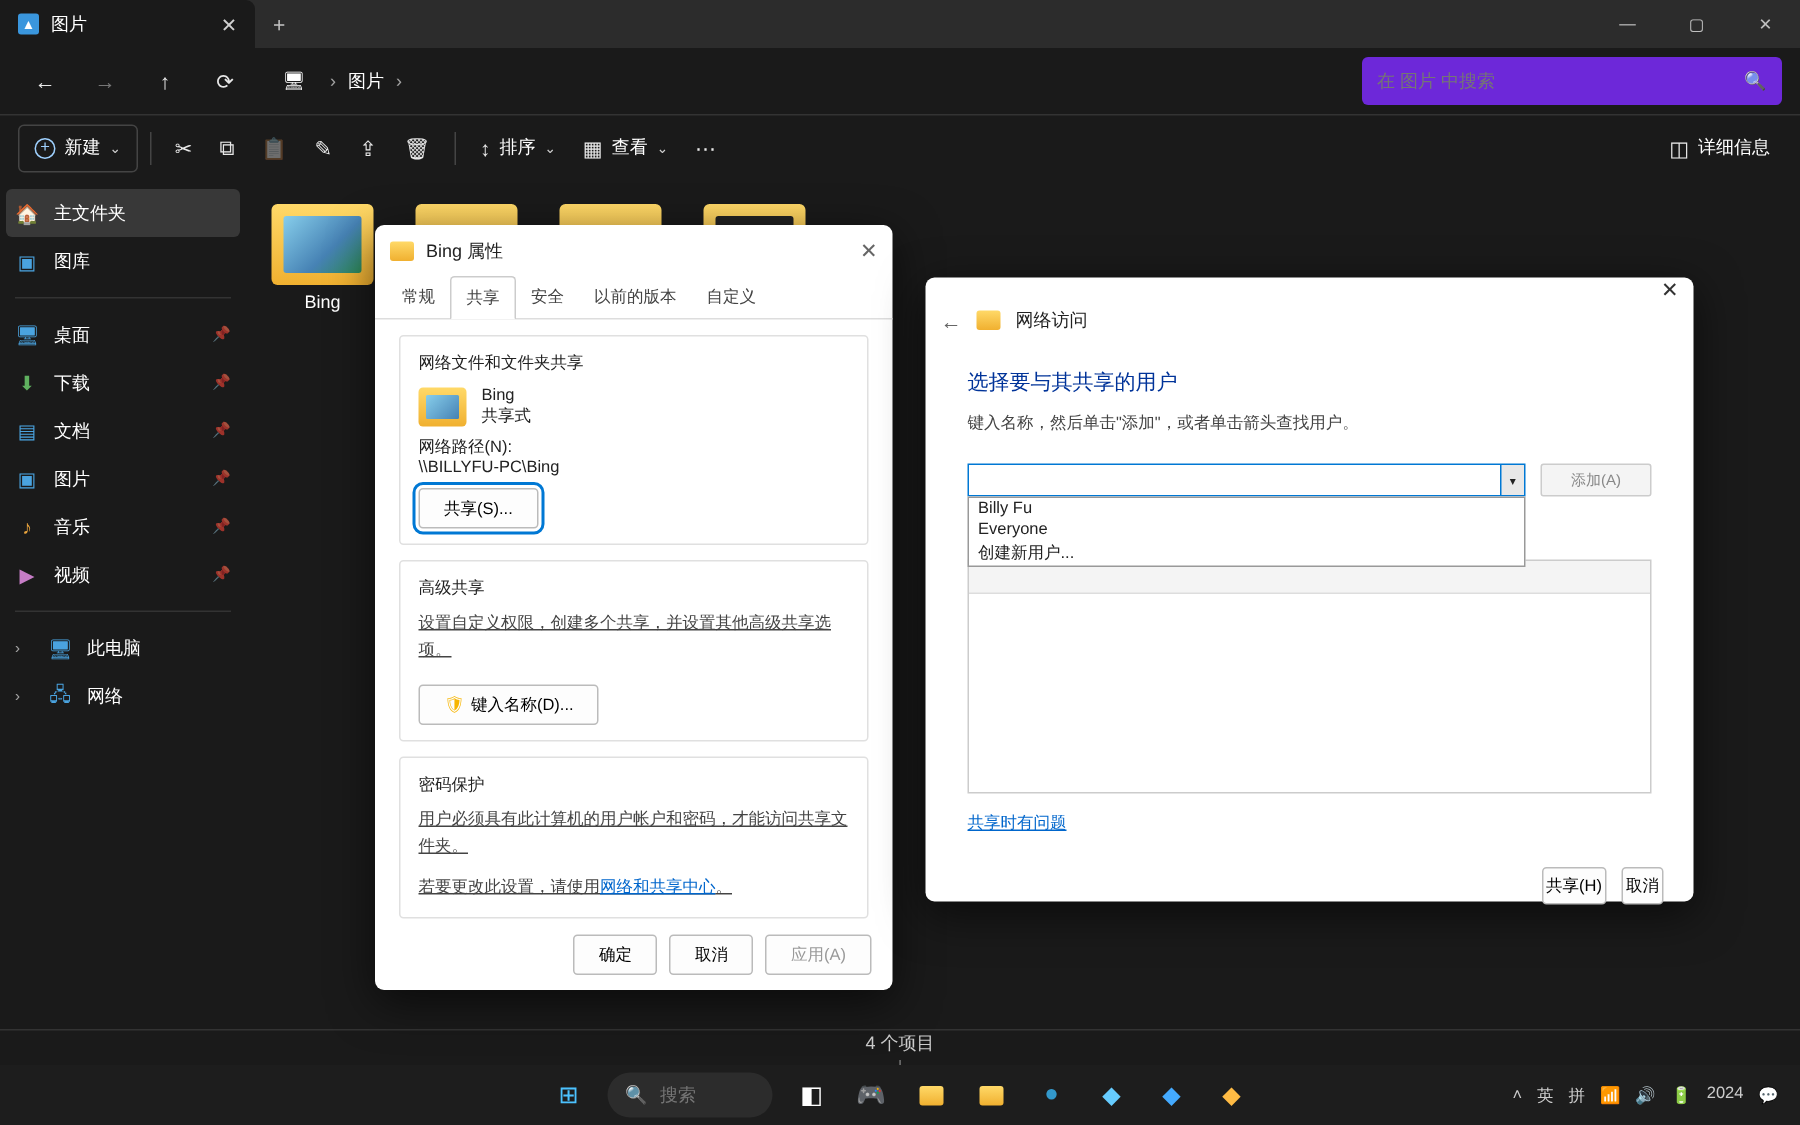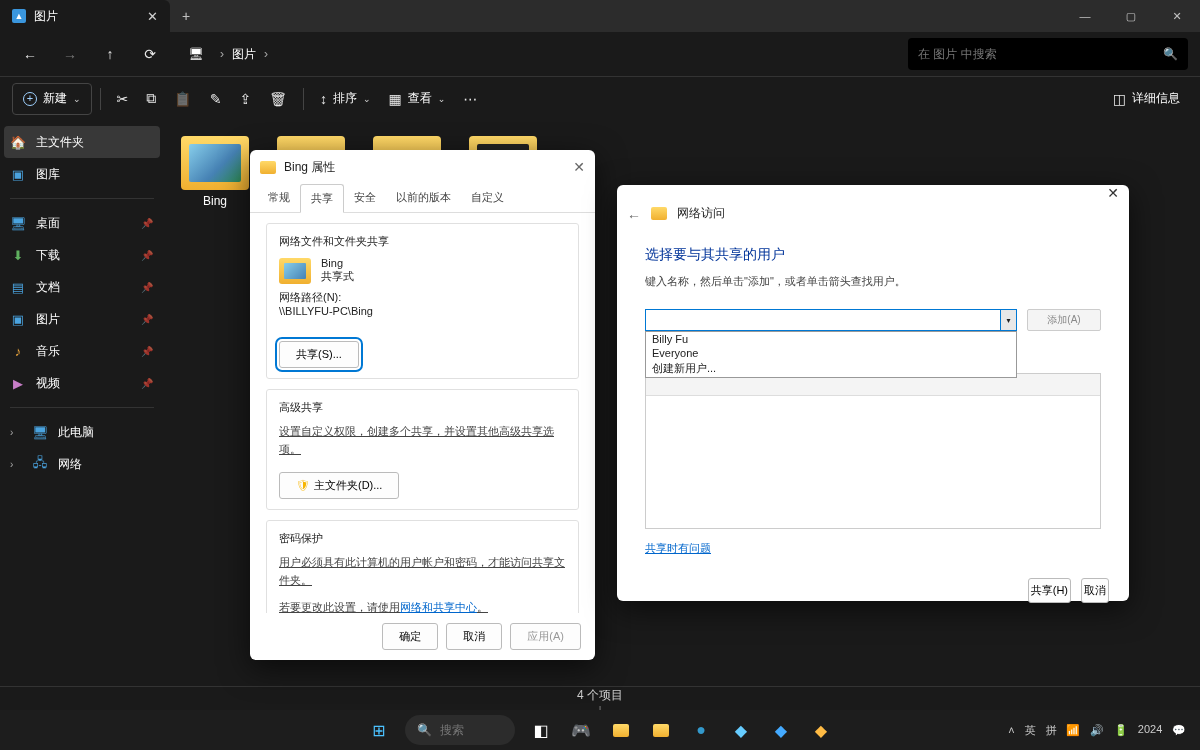--- a/index.html
+++ b/index.html
@@ -13,21 +13,21 @@
 .tab-add { padding: 0 12px; cursor: pointer; opacity: 0.7; font-size: 14px; }
 .win-controls { margin-left: auto; display: flex; }
 .win-btn { width: 46px; height: 32px; display: flex; align-items: center; justify-content: center; opacity: 0.7; cursor: pointer; font-size: 11px; }
 
 
 .navbar { height: 44px; background: #1a1a1a; display: flex; align-items: center; padding: 0 12px; gap: 4px; }
 .nav-btn { width: 36px; height: 32px; display: flex; align-items: center; justify-content: center; opacity: 0.9; cursor: pointer; font-size: 14px; }
 .breadcrumb { display: flex; align-items: center; gap: 8px; margin-left: 8px; flex: 1; }
 .bc-icon { width: 32px; height: 32px; display: flex; align-items: center; justify-content: center; }
 .bc-sep { opacity: 0.6; }
-.searchbox { width: 280px; height: 32px; background: #000000; border-radius: 4px; display: flex; align-items: center; padding: 0 10px; gap: 8px; color: #aaa; }
+.searchbox { width: 280px; height: 32px; background: #6d28d9; border-radius: 4px; display: flex; align-items: center; padding: 0 10px; gap: 8px; color: #aaa; }
 .searchbox input { flex: 1; background: transparent; border: none; outline: none; color: #fff; font-size: 12px; }
 
 
 .toolbar { height: 44px; background: #1a1a1a; display: flex; align-items: center; padding: 0 12px; gap: 2px; border-top: 1px solid #333; }
 .tool-btn { height: 32px; padding: 0 8px; display: flex; align-items: center; gap: 6px; cursor: pointer; border-radius: 4px; }
 .tool-new { border: 1px solid #444; padding: 0 10px; }
 .tool-sep { width: 1px; height: 22px; background: #444; margin: 0 6px; }
 .tool-icon { font-size: 14px; opacity: 0.9; display: flex; align-items: center; }
 .tool-right { margin-left: auto; display: flex; align-items: center; gap: 6px; }
 
@@ -329,27 +329,27 @@
     <div class="dlg-section">
       <div class="dlg-section-title">网络文件和文件夹共享</div>
       <div class="dlg-row">
         <div class="dlg-folder-icon"></div>
         <div>
           <div>Bing</div>
           <div>共享式</div>
         </div>
       </div>
       <div style="margin-top:6px">网络路径(N):</div>
-      <div style="margin-bottom:24px">\\BILLYFU-PC\Bing</div>
+      <div style="margin-bottom:8px">\\BILLYFU-PC\Bing</div>
       <button class="dlg-btn highlight">共享(S)...</button>
     </div>
     <div class="dlg-section">
       <div class="dlg-section-title">高级共享</div>
       <div class="dlg-text" style="margin-bottom:14px">设置自定义权限，创建多个共享，并设置其他高级共享选项。</div>
-      <button class="dlg-btn"><span class="shield">🛡</span><span>主文件夹(D)...</span></button>
+      <button class="dlg-btn"><span class="shield">🛡</span><span>键入名称(D)...</span></button>
     </div>
     <div class="dlg-section">
       <div class="dlg-section-title">密码保护</div>
       <div class="dlg-text">用户必须具有此计算机的用户帐户和密码，才能访问共享文件夹。</div>
       <div class="dlg-text" style="margin-top:10px">
         <span>若要更改此设置，请使用</span><span class="dlg-link">网络和共享中心</span><span>。</span>
       </div>
     </div>
   </div>
   <div class="dlg-footer">

